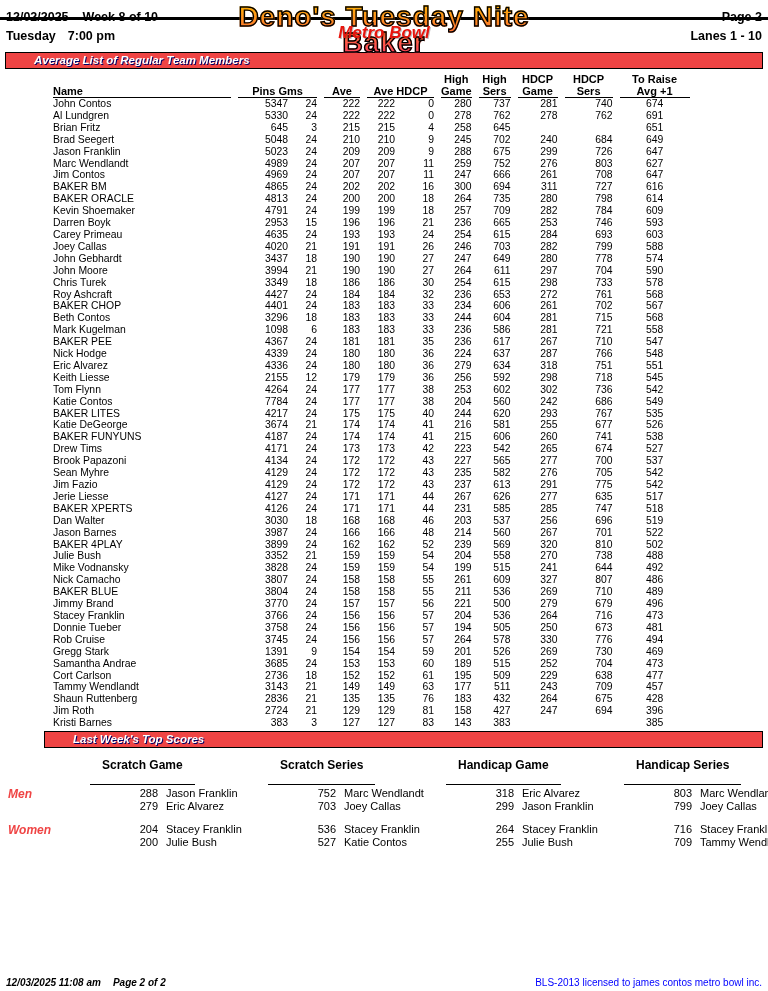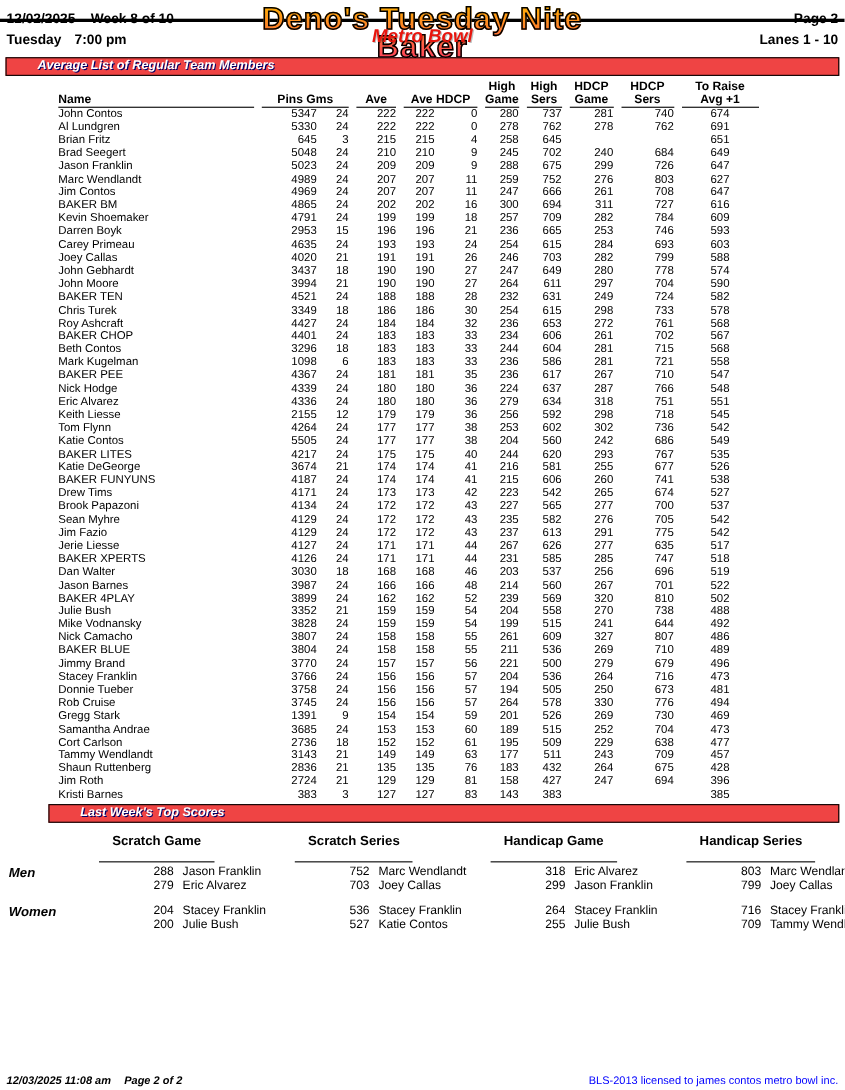--- a/index.html
+++ b/index.html
@@ -113,21 +113,21 @@
     padding: 0 12px 12px 12px;
     border-bottom: 1.5px solid #000;
     font-size: 12px;
     font-weight: bold;
     white-space: nowrap;
   }
   .row-label {
     font-size: 12px;
     font-weight: bold;
     font-style: italic;
-    color: #000000;
+    color: #ef4444;
     padding: 2px 0 0 2px;
   }
   .group-cell { padding: 2px 0 0 40px; }
   .entry { display: flex; font-size: 11px; line-height: 13px; white-space: nowrap; }
   .entry .score { width: 36px; text-align: right; }
   .entry .nm { margin-left: 8px; }
 
   
   .footer-left {
     position: absolute;
@@ -310,20 +310,33 @@
           <td class="num">202</td>
           <td class="num">202</td>
           <td class="num">16</td>
           <td class="num">300</td>
           <td class="num">694</td>
           <td class="num">311</td>
           <td class="num">727</td>
           <td class="ctr">616</td>
         </tr>
         <tr>
+          <td class="">BAKER ORACLE</td>
+          <td class="num">4813</td>
+          <td class="num">24</td>
+          <td class="num">200</td>
+          <td class="num">200</td>
+          <td class="num">18</td>
+          <td class="num">264</td>
+          <td class="num">735</td>
+          <td class="num">280</td>
+          <td class="num">798</td>
+          <td class="ctr">614</td>
+        </tr>
+        <tr>
           <td class="">Kevin Shoemaker</td>
           <td class="num">4791</td>
           <td class="num">24</td>
           <td class="num">199</td>
           <td class="num">199</td>
           <td class="num">18</td>
           <td class="num">257</td>
           <td class="num">709</td>
           <td class="num">282</td>
           <td class="num">784</td>
@@ -388,33 +401,20 @@
           <td class="num">190</td>
           <td class="num">190</td>
           <td class="num">27</td>
           <td class="num">264</td>
           <td class="num">611</td>
           <td class="num">297</td>
           <td class="num">704</td>
           <td class="ctr">590</td>
         </tr>
         <tr>
-          <td class="">BAKER TEN</td>
-          <td class="num">4521</td>
-          <td class="num">24</td>
-          <td class="num">188</td>
-          <td class="num">188</td>
-          <td class="num">28</td>
-          <td class="num">232</td>
-          <td class="num">631</td>
-          <td class="num">249</td>
-          <td class="num">724</td>
-          <td class="ctr">582</td>
-        </tr>
-        <tr>
           <td class="">Chris Turek</td>
           <td class="num">3349</td>
           <td class="num">18</td>
           <td class="num">186</td>
           <td class="num">186</td>
           <td class="num">30</td>
           <td class="num">254</td>
           <td class="num">615</td>
           <td class="num">298</td>
           <td class="num">733</td>
@@ -532,21 +532,21 @@
           <td class="num">177</td>
           <td class="num">38</td>
           <td class="num">253</td>
           <td class="num">602</td>
           <td class="num">302</td>
           <td class="num">736</td>
           <td class="ctr">542</td>
         </tr>
         <tr>
           <td class="">Katie Contos</td>
-          <td class="num">5505</td>
+          <td class="num">7784</td>
           <td class="num">24</td>
           <td class="num">177</td>
           <td class="num">177</td>
           <td class="num">38</td>
           <td class="num">204</td>
           <td class="num">560</td>
           <td class="num">242</td>
           <td class="num">686</td>
           <td class="ctr">549</td>
         </tr>

